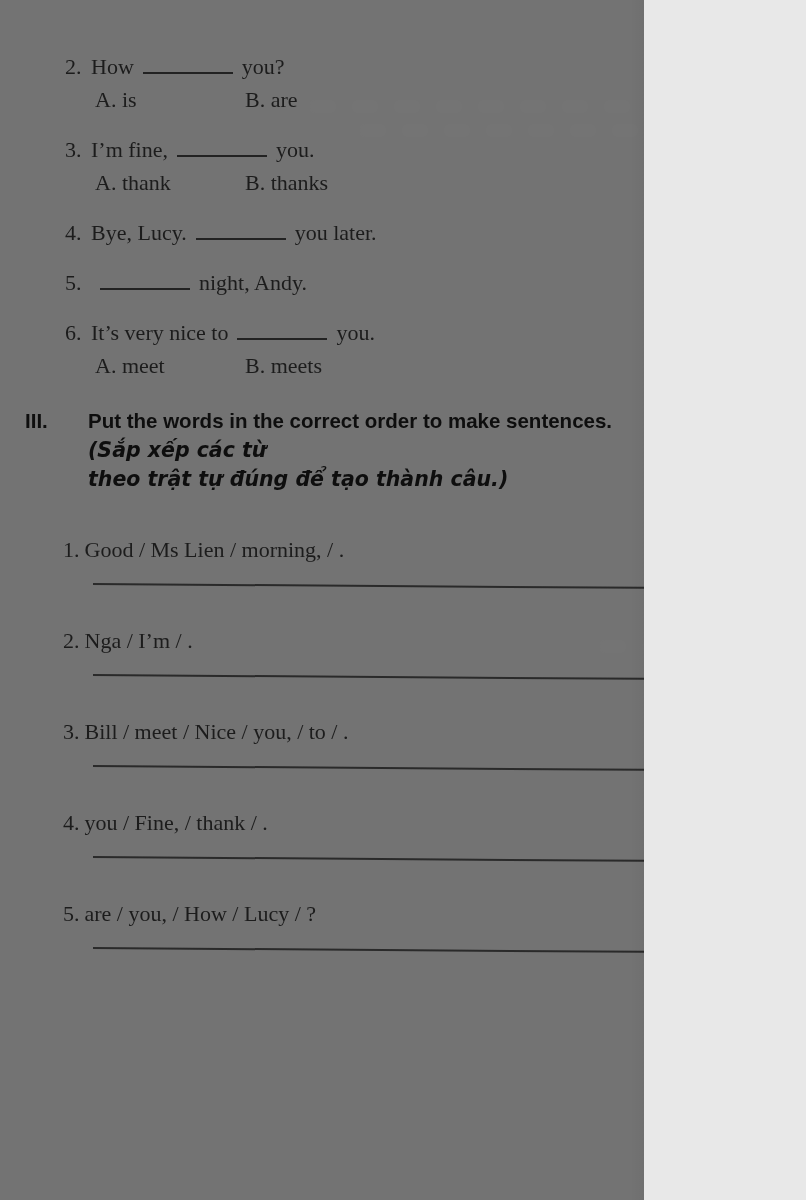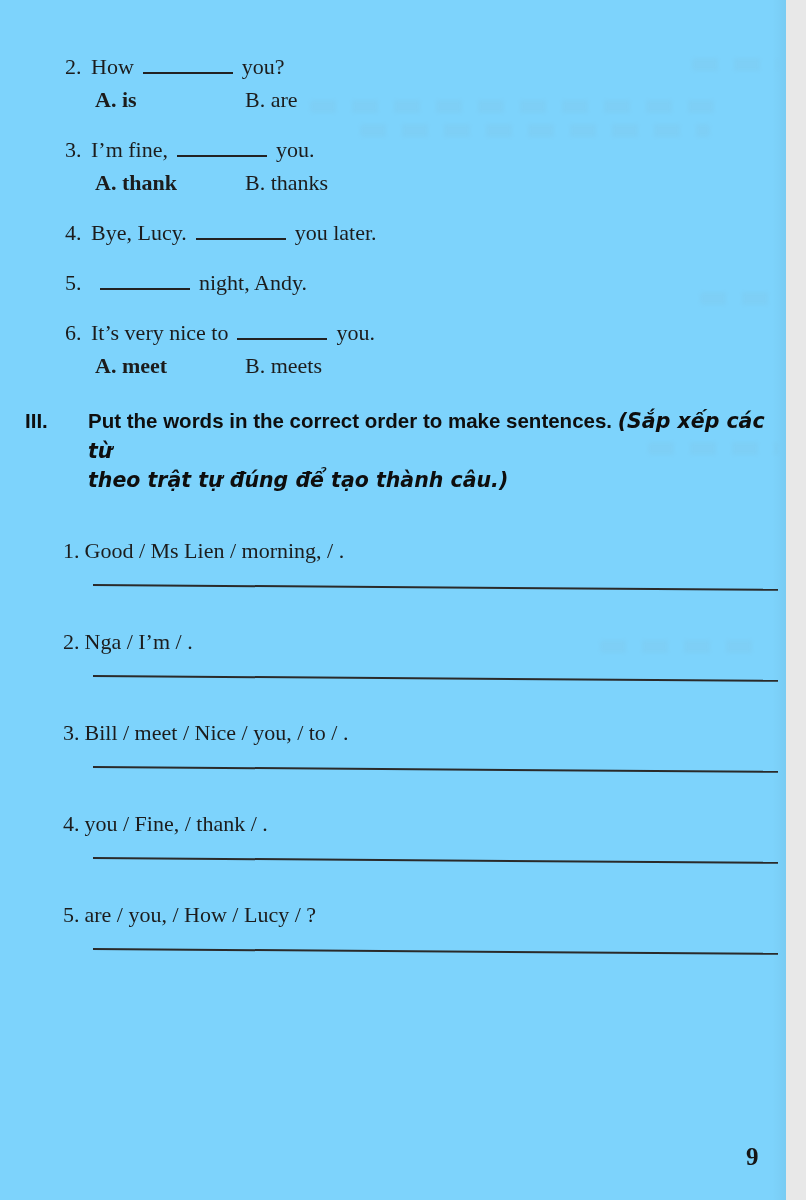--- a/index.html
+++ b/index.html
@@ -1,20 +1,20 @@
 <!DOCTYPE html>
 <html><head>
 <meta charset="utf-8">
 <style>
   html, body { margin: 0; padding: 0; background: #e8e8e8; }
   .page {
     position: relative;
-    width: 786px;
+    width: 644px;
     height: 1200px;
-    background: #7dd3fc;
+    background: #737373;
     overflow: hidden;
     font-family: "Liberation Serif", "DejaVu Serif", serif;
     color: #1c1c1c;
   }
   
   .page::after {
     content: "";
     position: absolute; top: 0; right: 0; width: 14px; height: 100%;
     background: linear-gradient(to right, rgba(0,0,0,0), rgba(0,0,0,0.035));
     pointer-events: none;
@@ -24,21 +24,21 @@
   .mc-section { padding: 52px 0 0 65px; }
   .mc-item { margin-bottom: 20px; }
   .q-line { font-size: 22px; line-height: 30px; white-space: nowrap; }
   .q-num { display: inline-block; min-width: 22px; margin-right: 4px; }
   .q-before:empty { display: none; }
   .q-blank {
     display: inline-block; width: 90px; height: 3px;
     border-bottom: 2px solid #222; margin: 0 9px;
   }
   .opt-row { font-size: 22px; line-height: 30px; margin-top: 3px; padding-left: 30px; }
-  .opt-a { display: inline-block; width: 150px; font-weight: bold; }
+  .opt-a { display: inline-block; width: 150px; }
   .opt-b { display: inline-block; }
 
   
   .heading {
     display: flex;
     margin: 25px 0 12px 25px;
     font-family: "Liberation Sans", "DejaVu Sans", sans-serif;
     font-weight: bold; font-size: 20.5px; line-height: 29px; color: #0e0e0e; gap: 28px;
   }
   .h-num { width: 35px; flex: 0 0 35px; }

